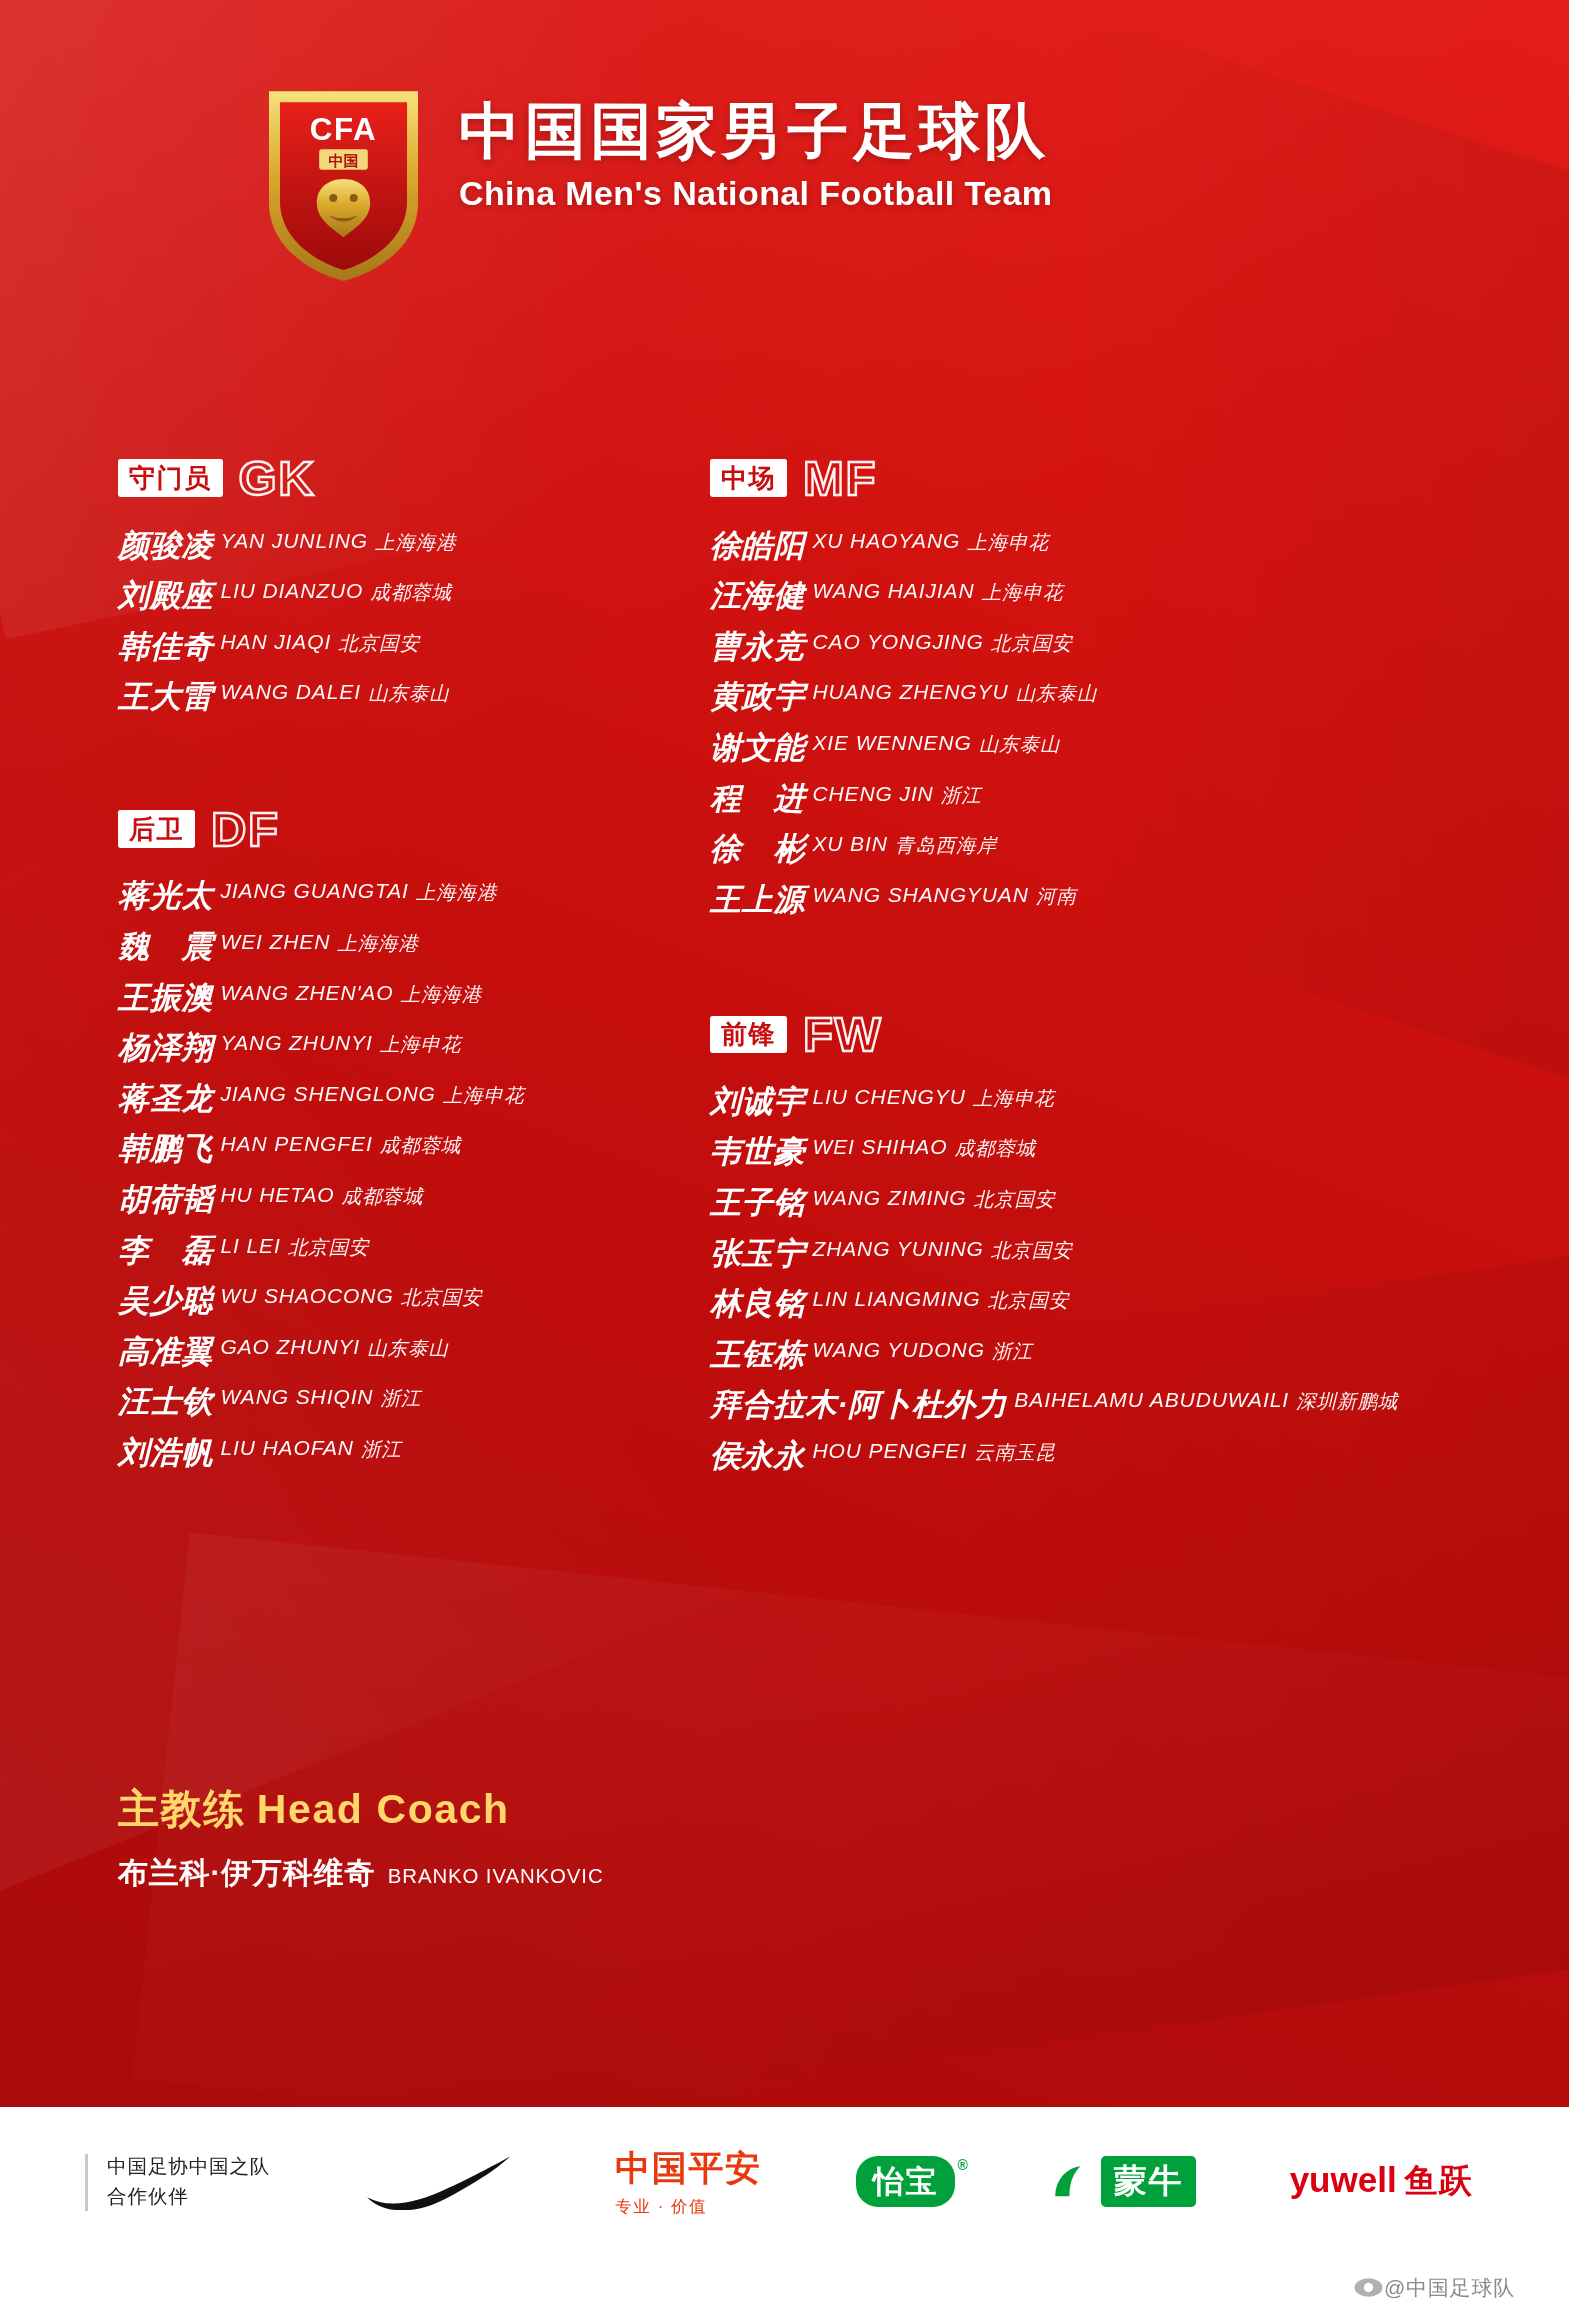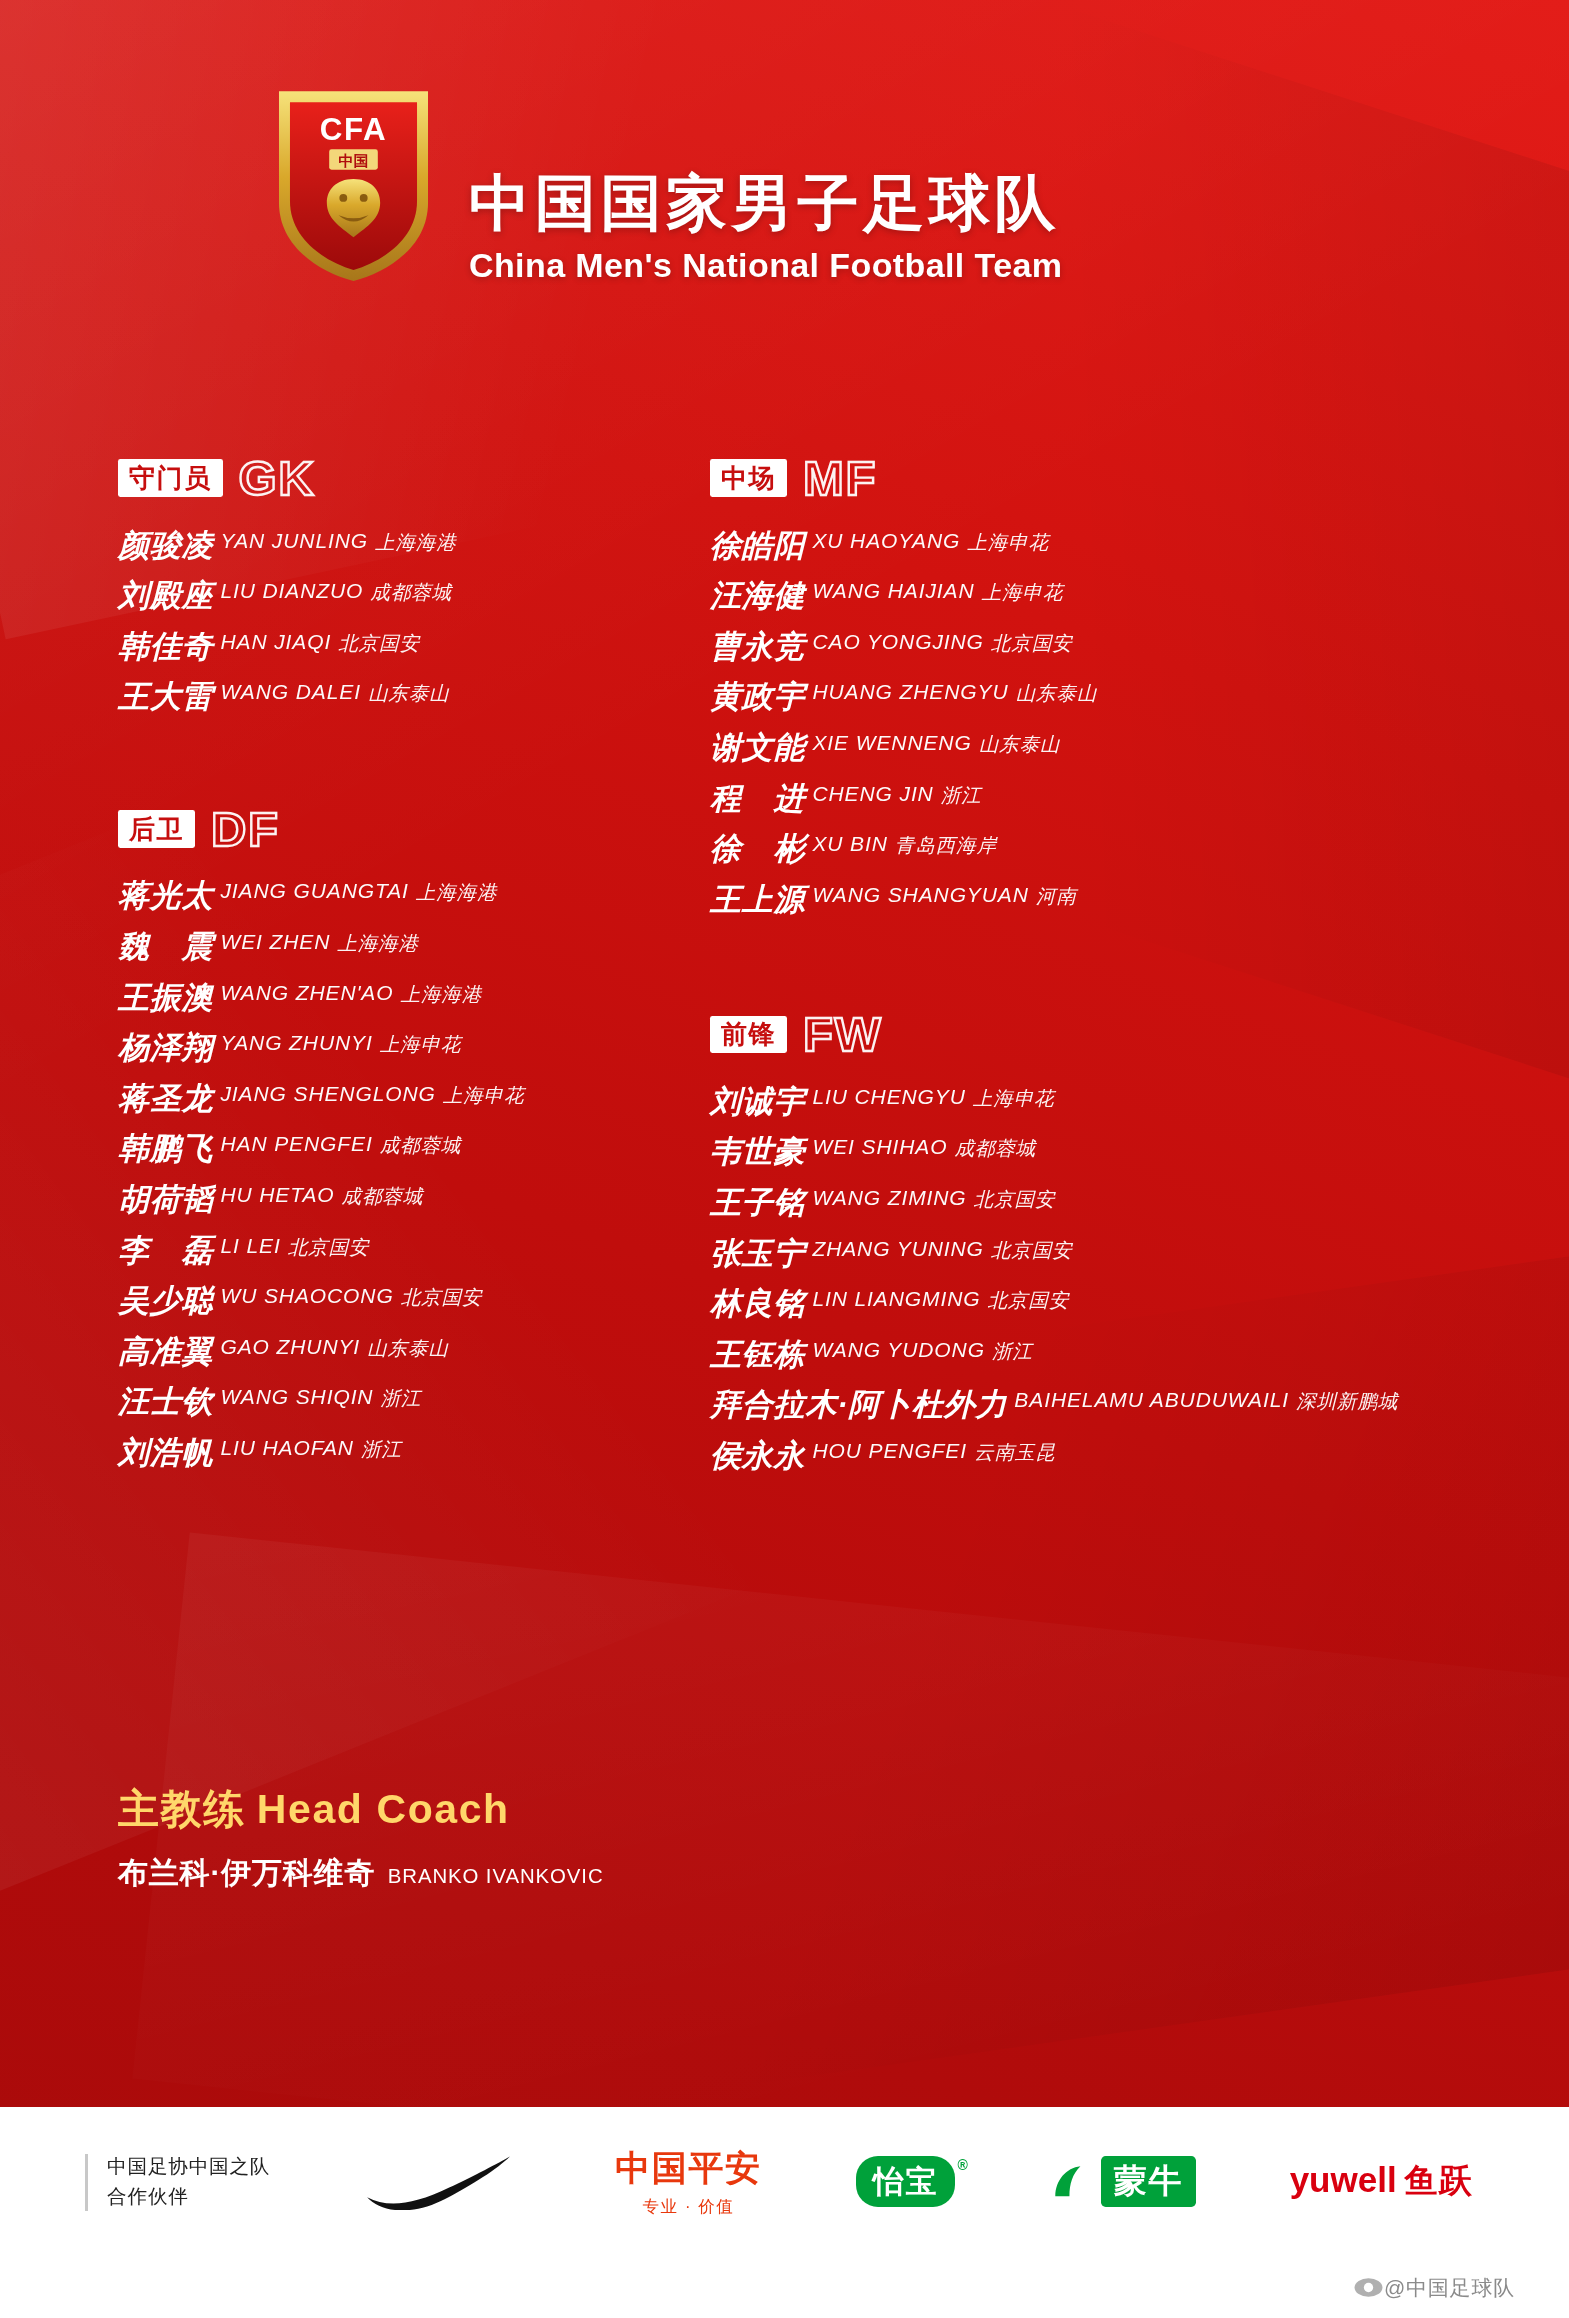--- a/index.html
+++ b/index.html
@@ -35,22 +35,22 @@
   .f4 { bottom: 298px; right: -157px; width: 1099px; height: 706px;
         background: linear-gradient(300deg, rgba(0,0,0,0.10), rgba(0,0,0,0) 70%);
         transform: rotate(-8deg); }
   .f5 { top: 1609px; left: 157px; width: 1491px; height: 549px;
         background: linear-gradient(160deg, rgba(255,255,255,0.045), rgba(255,255,255,0) 70%);
         transform: rotate(6deg); }
 
   
   .header {
     position: absolute;
-    top: 85px; left: 271px;
-    display: flex; align-items: flex-end; gap: 33px;
+    top: 85px; left: 261px;
+    display: flex; align-items: flex-start; gap: 33px;
   }
   .crest { width: 165px; height: 200px; position: relative; }
   .crest svg { display: block; }
   .title-block { padding-top: 14px; }
   .title-cn {
     font-size: 61px; font-weight: bold; color: #ffffff;
     letter-spacing: 4.7px; line-height: 1.05;
     text-shadow: 0 2.4px 7.8px rgba(0,0,0,0.25);
   }
   .title-en {
@@ -122,21 +122,21 @@
     display: flex; align-items: center;
   }
   .sp-partner {
     display: flex; align-items: flex-end; margin-left: 85px;
   }
   .sp-partner .bar { width: 3.1px; height: 57px; background: #c8c8c8; margin-right: 19px; }
   .sp-partner .txt { font-size: 19.6px; color: #222; line-height: 1.5; letter-spacing: 0.8px; }
 
   .sp-slot { display: flex; align-items: center; justify-content: center; }
   .sp-nike { margin-left: 94px; }
-  .sp-pingan { margin-left: 102px; text-align: center; }
+  .sp-pingan { margin-left: 102px; text-align: left; }
   .pingan-cn { font-size: 35px; font-weight: bold; color: #e8380d; letter-spacing: 1.6px; }
   .pingan-sub { font-size: 16.5px; color: #e8380d; letter-spacing: 1.6px; margin-top: 4.7px; }
   .sp-yibao { margin-left: 94px; }
   .yibao-box {
     background: #00a13a; color: #fff; font-size: 31px; font-weight: bold;
     padding: 4.7px 17.3px; border-radius: 22px; letter-spacing: 1.6px;
     position: relative;
   }
   .yibao-r { position: absolute; right: -14px; top: 1.6px; font-size: 14px; color: #00a13a; }
   .sp-mengniu { margin-left: 94px; display: flex; align-items: center; gap: 7.8px; }

